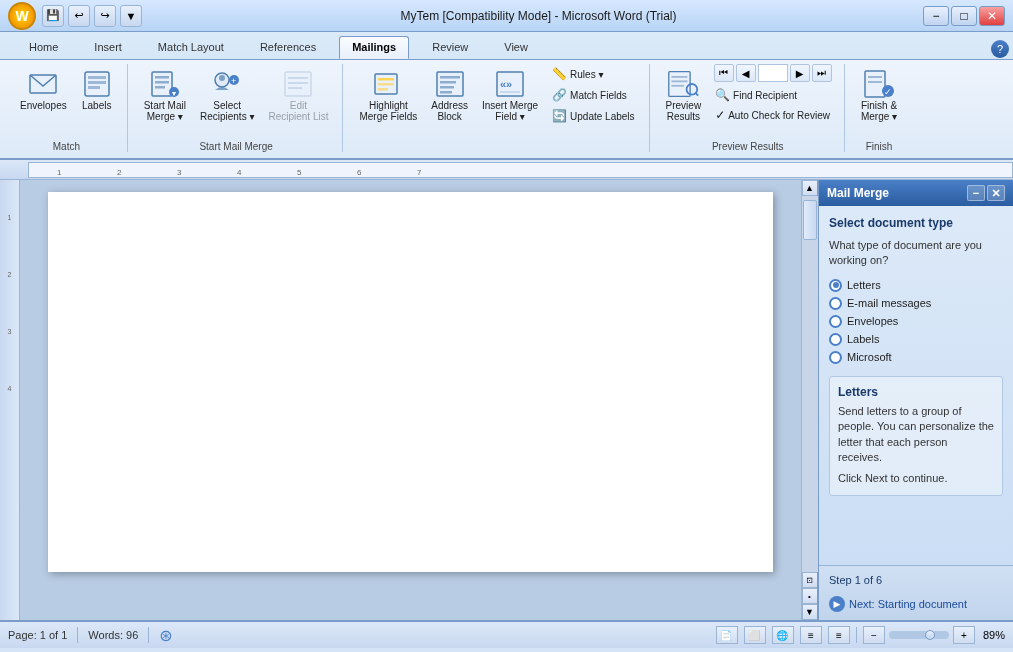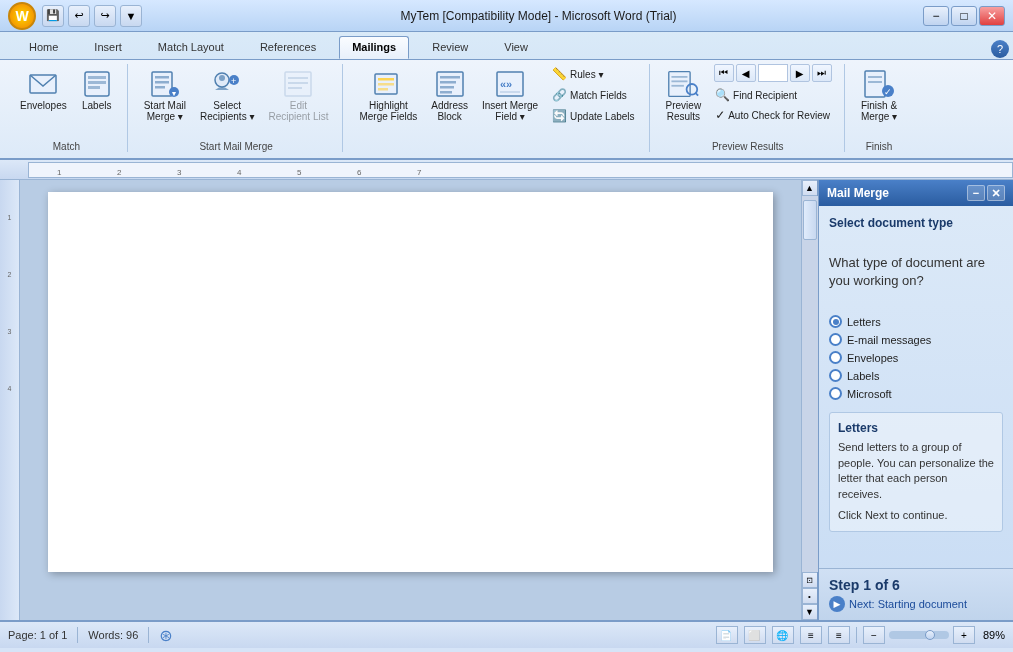--- a/index.html
+++ b/index.html
@@ -305,27 +305,27 @@
       font-size: 11px; color: #fff;
     }
     #mm-body {
       padding: 10px;
       flex: 1;
       overflow-y: auto;
     }
     #mm-body h3 {
       font-size: 12px;
       color: #1a3a6a;
-      margin-bottom: 24px;
+      margin-bottom: 8px;
       font-weight: bold;
     }
     #mm-body .question {
-      font-size: 13px;
+      font-size: 11px;
       color: #333;
-      margin-bottom: 25px;
+      margin-bottom: 10px;
       line-height: 1.4;
     }
     .radio-option {
       display: flex;
       align-items: center;
       gap: 5px;
       margin-bottom: 5px;
       cursor: pointer;
     }
     .radio-circle {
@@ -362,24 +362,24 @@
       font-size: 11px;
       color: #333;
       line-height: 1.4;
     }
     #mm-footer {
       padding: 8px 10px;
       border-top: 1px solid #9ab4d4;
       background: linear-gradient(to bottom, #d0e0f4, #c0d4ec);
     }
     #mm-step {
-      font-size: 14px;
+      font-size: 11px;
       color: #1a3a6a;
-      font-weight: bold;
-      margin-bottom: 3px;
+      font-weight: normal;
+      margin-bottom: 10px;
     }
     #mm-next {
       display: flex;
       align-items: center;
       gap: 4px;
       cursor: pointer;
       color: #1a4a9a;
       font-size: 11px;
     }
     #mm-next .arrow-icon {

